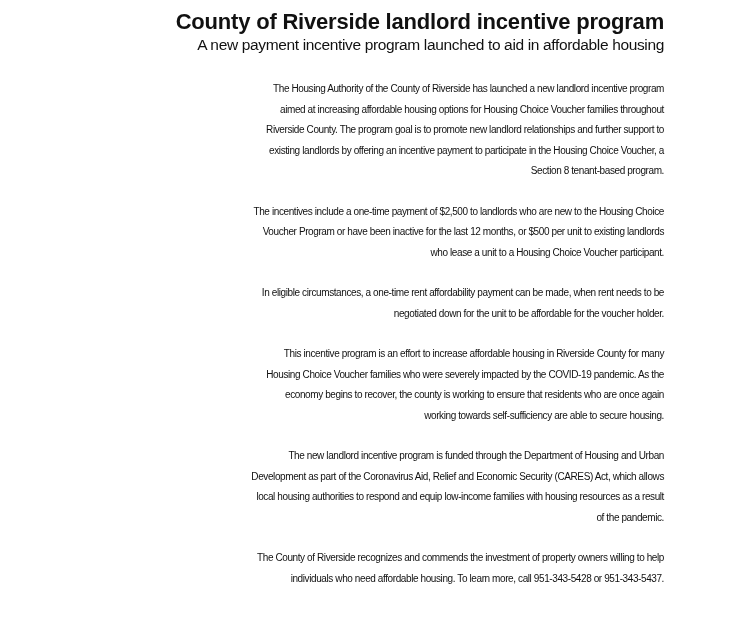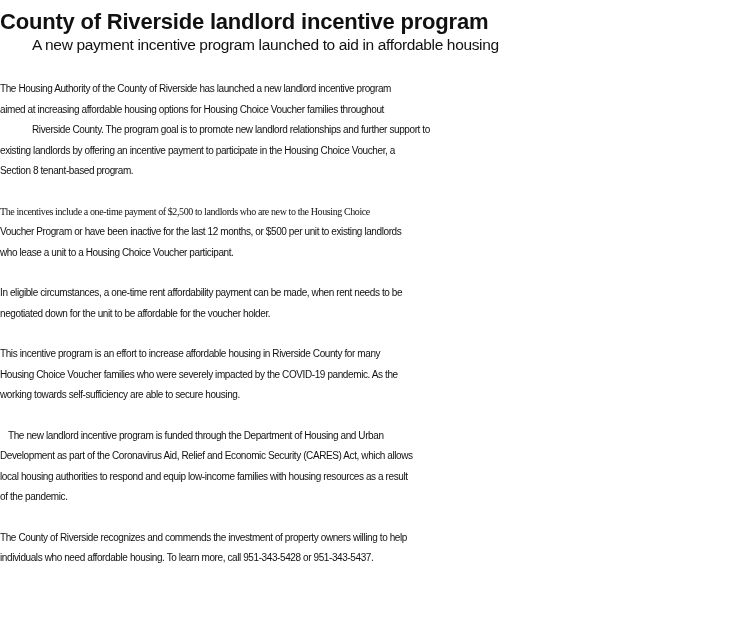--- a/index.html
+++ b/index.html
@@ -9,21 +9,21 @@
     }
     body {
       width: 748px;
       height: 621px;
       overflow: hidden;
       font-family: "Liberation Sans", "DejaVu Sans", sans-serif;
       color: #111111;
     }
     .doc {
       width: 664px;
-      text-align: left;
+      text-align: right;
       position: relative;
     }
     .title {
       font-weight: bold;
       font-size: 22px;
       line-height: 26px;
       margin: 0;
       padding-top: 9px;
       letter-spacing: -0.2px;
     }
@@ -60,33 +60,34 @@
 
   <p class="para" id="p1">
     <span class="line" style="display: block;">The Housing Authority of the County of Riverside has launched a new landlord incentive program</span>
     <span class="line" style="display: block;">aimed at increasing affordable housing options for Housing Choice Voucher families throughout</span>
     <span class="line" style="display: block; padding-left: 32px;">Riverside County. The program goal is to promote new landlord relationships and further support to</span>
     <span class="line" style="display: block;">existing landlords by offering an incentive payment to participate in the Housing Choice Voucher, a</span>
     <span class="line" style="display: block;">Section 8 tenant-based program.</span>
   </p>
 
   <p class="para" id="p2">
-    <span class="line" style="display: block; font-family: Liberation Serif, serif;">The incentives include a one-time payment of $2,500 to landlords who are new to the Housing Choice</span>
+    <span class="line" style="display: block;">The incentives include a one-time payment of $2,500 to landlords who are new to the Housing Choice</span>
     <span class="line" style="display: block;">Voucher Program or have been inactive for the last 12 months, or $500 per unit to existing landlords</span>
     <span class="line" style="display: block;">who lease a unit to a Housing Choice Voucher participant.</span>
   </p>
 
   <p class="para" id="p3">
     <span class="line" style="display: block;">In eligible circumstances, a one-time rent affordability payment can be made, when rent needs to be</span>
     <span class="line" style="display: block;">negotiated down for the unit to be affordable for the voucher holder.</span>
   </p>
 
   <p class="para" id="p4">
     <span class="line" style="display: block;">This incentive program is an effort to increase affordable housing in Riverside County for many</span>
     <span class="line" style="display: block;">Housing Choice Voucher families who were severely impacted by the COVID-19 pandemic. As the</span>
+    <span class="line" style="display: block;">economy begins to recover, the county is working to ensure that residents who are once again</span>
     <span class="line" style="display: block;">working towards self-sufficiency are able to secure housing.</span>
   </p>
 
   <p class="para" id="p5">
     <span class="line" style="display: block; padding-left: 8px;">The new landlord incentive program is funded through the Department of Housing and Urban</span>
     <span class="line" style="display: block;">Development as part of the Coronavirus Aid, Relief and Economic Security (CARES) Act, which allows</span>
     <span class="line" style="display: block;">local housing authorities to respond and equip low-income families with housing resources as a result</span>
     <span class="line" style="display: block;">of the pandemic.</span>
   </p>
 

